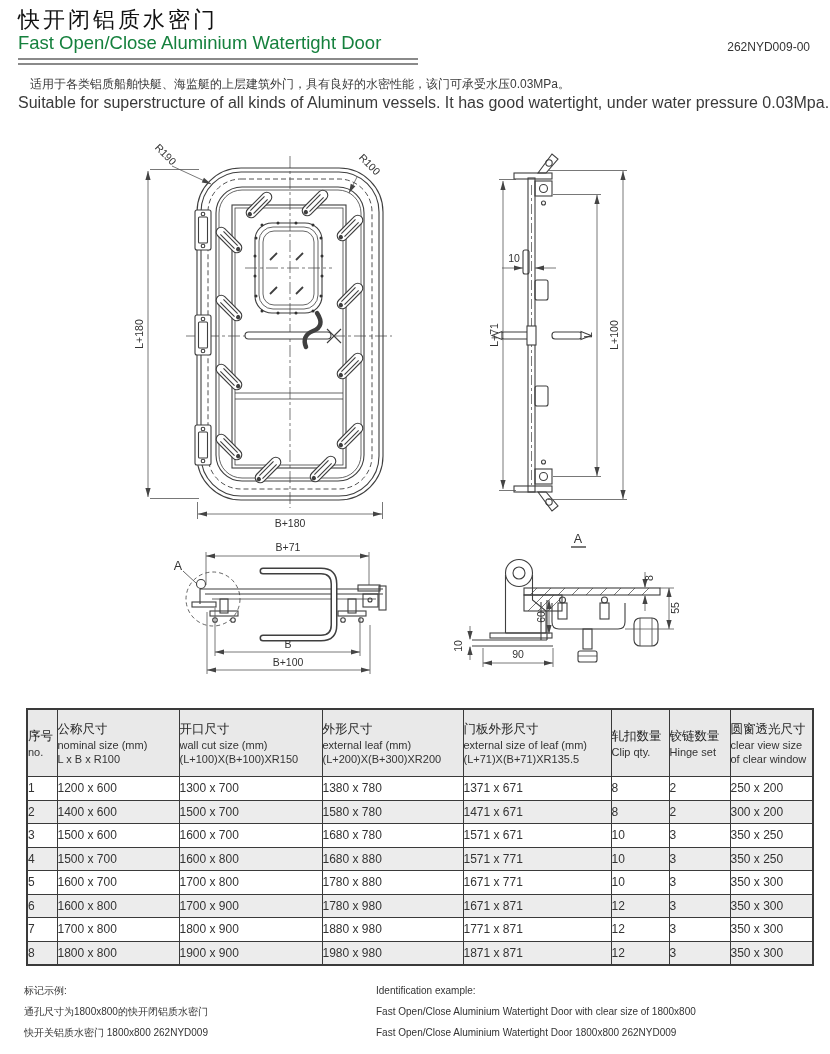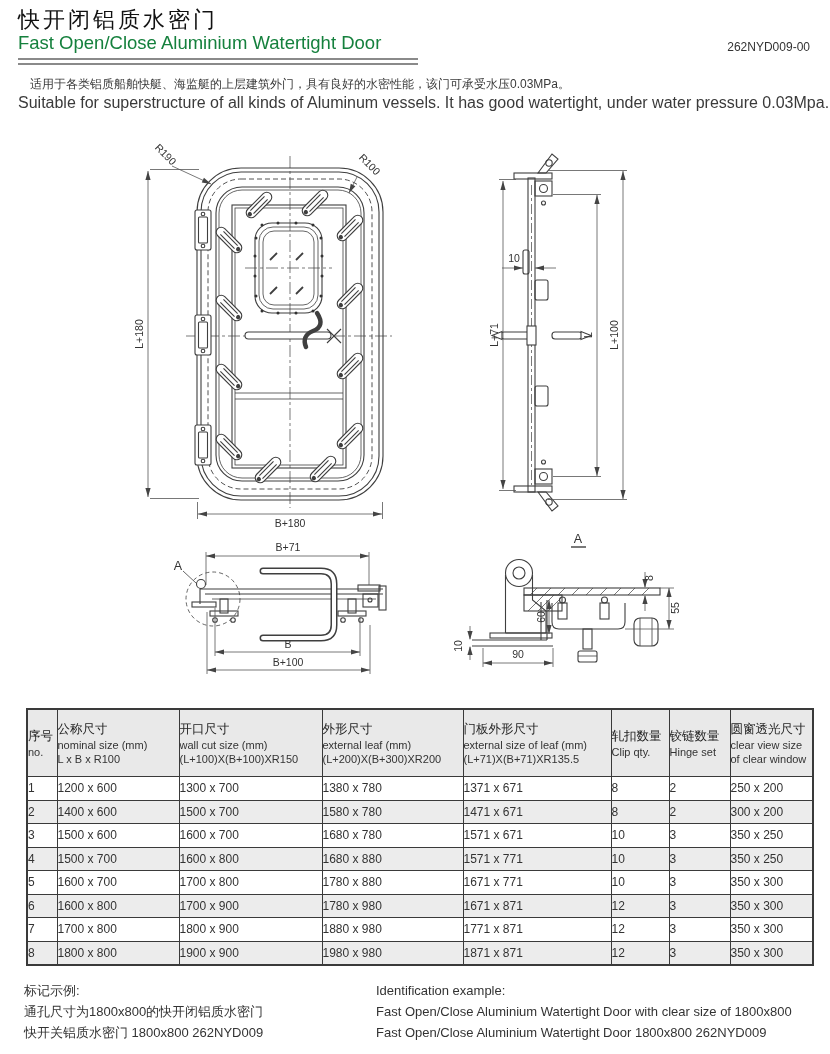--- a/index.html
+++ b/index.html
@@ -16,21 +16,21 @@
   svg text{font-family:"Liberation Sans",sans-serif;fill:#333;font-size:10.5px;stroke:none}
   svg text.big{font-size:12.5px}
   table.spec{position:absolute;left:26px;top:708px;width:786px;border-collapse:collapse;
              table-layout:fixed;text-align:left;border:2px solid #3a3a3a}
   table.spec th,table.spec td{border:1px solid #3a3a3a;padding:0;overflow:hidden}
   table.spec thead th{background:#e9e9e9;font-weight:normal;height:66px;vertical-align:middle}
   table.spec tbody td{height:22.5px;font-size:12px;color:#333}
   table.spec tbody tr:nth-child(even){background:#ececec}
   .h-zh{font-size:12.5px;color:#222;line-height:1.45}
   .h-en{font-size:11px;color:#333;line-height:1.3}
-  .foot{position:absolute;top:980px;font-size:13px;color:#333;line-height:21px}
+  .foot{position:absolute;top:980px;font-size:10px;color:#333;line-height:21px}
   .foot-zh{left:24px;width:330px}
   .foot-en{left:376px;width:465px}
 </style>
 </head>
 <body>
 
 <div class="hdr-zh">快开闭铝质水密门</div>
 <div class="hdr-en">Fast Open/Close Aluminium Watertight Door</div>
 <div class="rule"></div>
 <div class="docnum">262NYD009-00</div>

